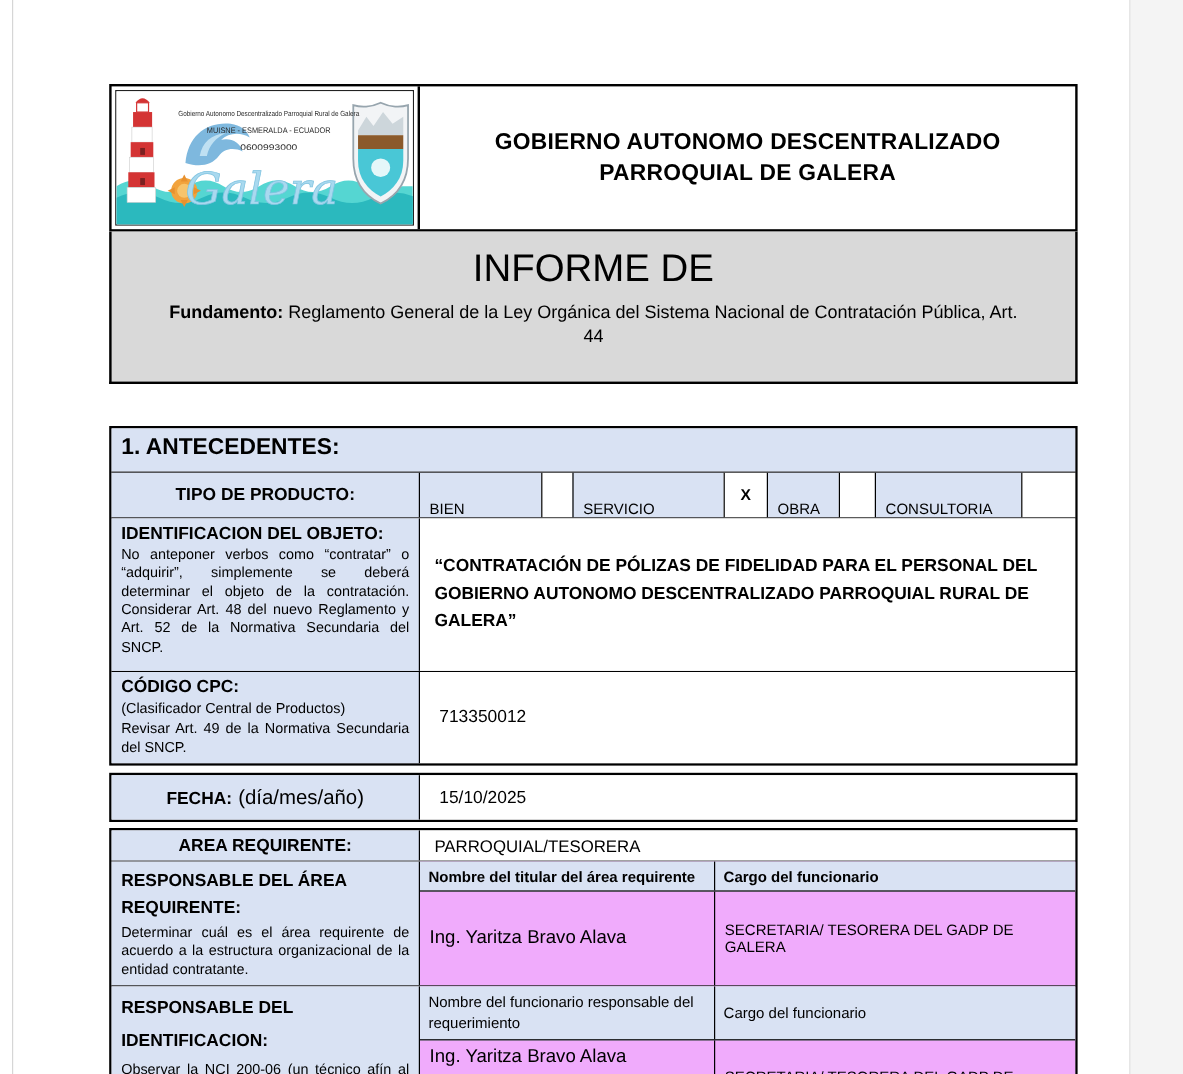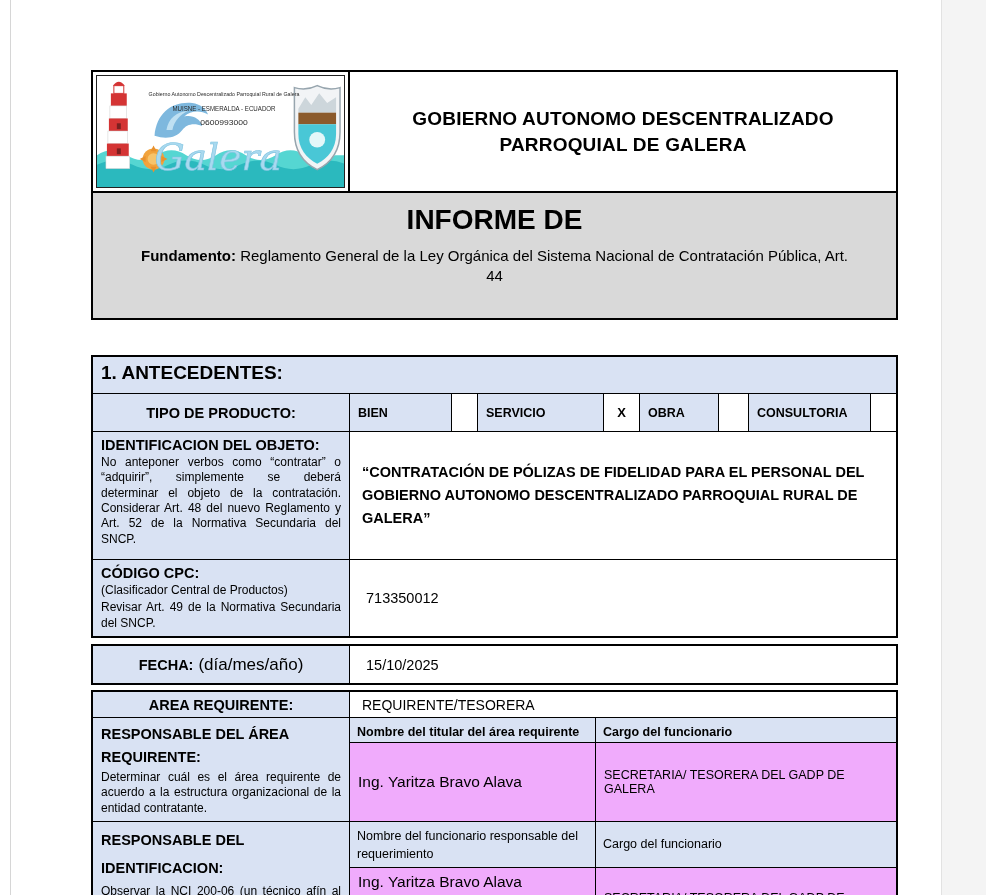--- a/index.html
+++ b/index.html
@@ -16,21 +16,21 @@
   .logo-cell { width:257px; border-right:2px solid #000; padding:3px; }
   .logo-frame { width:100%; height:100%; border:1px solid #222; }
   .logo-frame svg { width:100%; height:100%; display:block; }
   .org-cell { flex:1; display:flex; align-items:center; justify-content:center;
               padding:4px 26px; text-align:center; }
   .org-title { font-size:19px; font-weight:bold; line-height:1.35; letter-spacing:.2px; }
 
   
   .banner { border:2px solid #000; border-top:none; background:#D9D9D9;
             text-align:center; padding:9px 48px 6px; height:127px; }
-  .banner-title { font-size:28px; font-weight:bold; line-height:1.32; }
+  .banner-title { font-size:32px; font-weight:normal; line-height:1.32; }
   .fundamento { font-size:15px; margin-top:7px; line-height:1.35; }
   .fundamento b { font-weight:bold; }
 
   .gap35 { height:35px; } .gap6 { height:6px; } .gap5 { height:5px; }
 
   
   .tbl { border:2px solid #000; }
   .row { display:flex; border-top:1.5px solid #000; }
   .row.first { border-top:none; }
   .label-col { width:257px; background:#D9E2F3; border-right:1.5px solid #000;
@@ -38,27 +38,27 @@
   .val-col { flex:1; background:#fff; }
   .cell-label { font-size:14.5px; font-weight:bold; }
   .cell-help { font-size:12px; text-align:justify; line-height:1.28; margin-top:2px; }
 
   .band { background:#D9E2F3; padding:5px 8px 9px; border-top:none; }
   .band-title { font-size:19px; font-weight:bold; }
 
   
   .row-tipo { height:38px; }
   .row-tipo .label-col { display:flex; align-items:center; padding:0 8px; }
-  .opt { display:flex; align-items:center; border-left:1.5px solid #000;
-         padding:0 8px; font-size:12.5px; font-weight:bold; background:#D9E2F3; }
+  .opt { display:flex; align-items:flex-end; border-left:1.5px solid #000;
+         padding:0 8px; font-size:12.5px; font-weight:normal; background:#D9E2F3; }
   .opt.no-left { border-left:none; }
   .mark { display:flex; align-items:center; justify-content:center;
           border-left:1.5px solid #000; background:#fff; font-size:13px; font-weight:bold; }
   .w-bien{width:101px;} .w-m1{width:26px;} .w-serv{width:126px;} .w-m2{width:36px;}
-  .w-obra{width:79px;} .w-m3{width:30px;} .w-cons{width:122px;} .w-m4{flex:1;}
+  .w-obra{width:60px;} .w-m3{width:30px;} .w-cons{width:122px;} .w-m4{flex:1;}
 
   .row-ident { min-height:128px; }
   .big-value { display:flex; align-items:center; padding:10px 12px;
                font-size:14.5px; font-weight:bold; line-height:1.6; }
   .row-cpc { min-height:67px; }
   .plain-value { display:flex; align-items:center; padding:4px 16px; font-size:14.5px; }
 
   .fecha-box { height:41px; }
   .fecha-box .row { height:100%; }
   .fecha-box .label-col { display:flex; align-items:baseline; gap:5px; padding:0 8px;
@@ -230,21 +230,21 @@
 
     <div class="gap5"></div>
 
     <div class="tbl">
 
       <div class="row first row-area">
         <div class="label-col">
           <span class="cell-label">AREA REQUIRENTE:</span>
         </div>
         <div class="val-col plain-value">
-          <span>REQUIRENTE/TESORERA</span>
+          <span>PARROQUIAL/TESORERA</span>
         </div>
       </div>
 
       <div class="row row-resp1">
         <div class="label-col">
           <div class="cell-label">RESPONSABLE DEL ÁREA REQUIRENTE:</div>
           <div class="cell-help">Determinar cuál es el área requirente de acuerdo a la estructura organizacional de la entidad contratante.</div>
         </div>
         <div class="resp-right">
           <div class="sub-head bold-heads">

